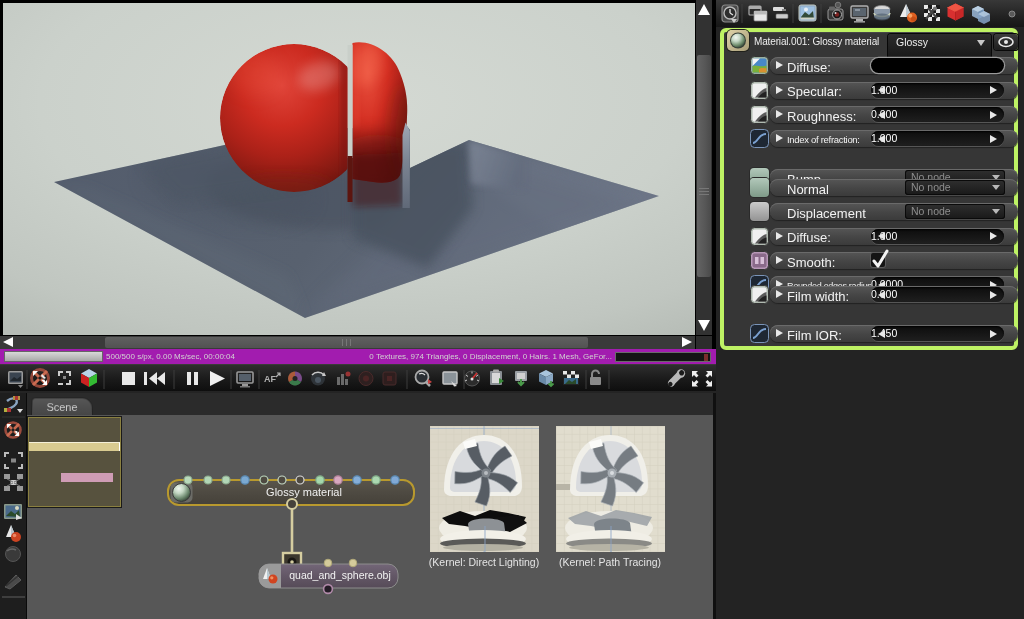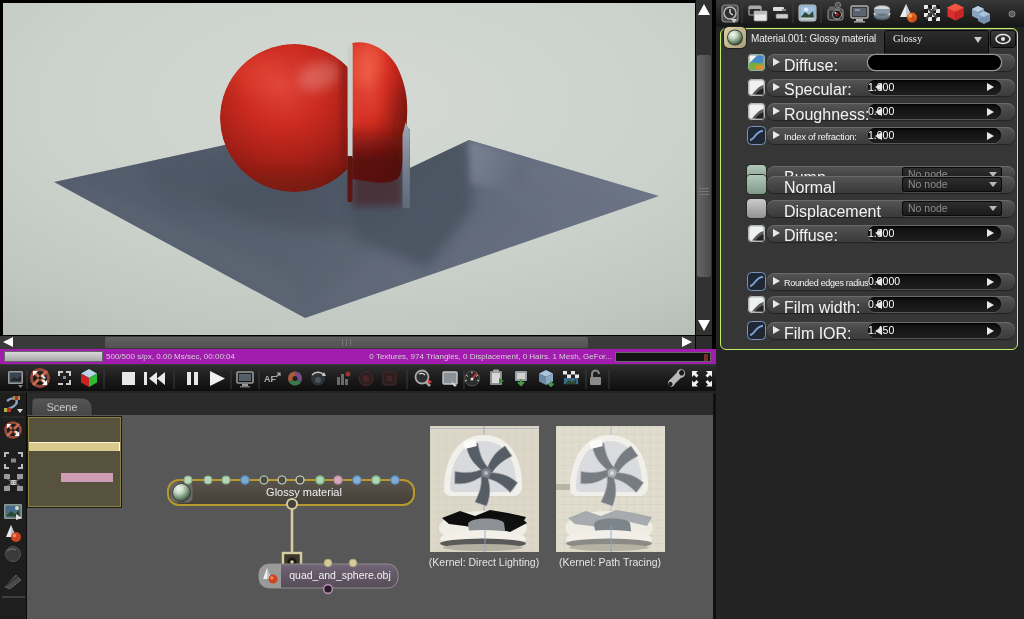--- a/index.html
+++ b/index.html
@@ -30,27 +30,27 @@
   #ntabrow{left:27px;top:0;width:686px;height:22px;background:#2b2b2b;}
   #ntab{left:4px;top:4px;width:62px;height:18px;background:linear-gradient(#565656,#464646);
         border:1px solid #222;border-bottom:none;border-radius:4px 10px 0 0;
         color:#cfcfcf;font-size:11px;text-align:center;line-height:18px;
         transform:perspective(60px) rotateX(4deg);transform-origin:bottom;}
   #nright{left:713px;top:0;width:3px;height:226px;background:#101010;}
   #minimap{left:28px;top:24px;width:93px;height:90px;background:#57523e;border:1px solid #8a8040;outline:1px solid #1a1a1a;}
   
   #rp{left:716px;top:0;width:308px;height:619px;background:#232323;}
   #rptb{left:0;top:0;width:308px;height:27px;background:linear-gradient(#383838,#222 60%,#161616);}
-  #rpanel{left:4px;top:28px;width:298px;height:322px;background:#363636;border-radius:6px;border:1px solid #bef264;box-shadow:inset 0 1px 0 #474747;}
+  #rpanel{left:4px;top:28px;width:298px;height:322px;background:#363636;border-radius:6px;border:4px solid #bef264;box-shadow:inset 0 1px 0 #474747;}
   .row{position:absolute;left:0;width:298px;height:17px;}
   .rowbar{position:absolute;left:46px;top:0;width:248px;height:17px;border-radius:8px;
           background:linear-gradient(#565656,#454545 55%,#3b3b3b);box-shadow:inset 0 1px 0 #6a6a6a,0 1px 1px #222;}
   .ribox{position:absolute;left:26px;top:-1px;width:19px;height:19px;border-radius:4px;}
   .rarrow{position:absolute;left:52px;top:4px;width:0;height:0;border-left:7px solid #e8e8e8;border-top:4.5px solid transparent;border-bottom:4.5px solid transparent;}
-  .rlabel{position:absolute;left:63px;top:2.5px;color:#f2f2f2;font-size:16px;white-space:nowrap;}
+  .rlabel{position:absolute;left:63px;top:2.5px;color:#f2f2f2;font-size:13px;white-space:nowrap;}
   .spin{position:absolute;left:147px;top:1px;width:133px;height:15px;border-radius:8px;background:linear-gradient(#0d0d0d,#1f1f1f);box-shadow:inset 0 1px 2px #000, 0 1px 0 #565656;color:#fff;font-size:10.5px;}
   .spin .val{position:absolute;width:133px;text-align:left;top:1px;}
   .spin .lt{position:absolute;left:7px;top:3.5px;width:0;height:0;border-right:7px solid #e8e8e8;border-top:4px solid transparent;border-bottom:4px solid transparent;}
   .spin .rt{position:absolute;right:7px;top:3.5px;width:0;height:0;border-left:7px solid #e8e8e8;border-top:4px solid transparent;border-bottom:4px solid transparent;}
   .nonode{position:absolute;left:181px;top:1px;width:100px;height:15px;border-radius:3px;background:linear-gradient(#2f2f2f,#191919);box-shadow:inset 0 0 0 1px #0a0a0a, 0 1px 0 #4a4a4a;color:#8d8d8d;font-size:10.5px;}
   .nonode span{position:absolute;left:6px;top:1px;}
   .nonode i{position:absolute;right:5px;top:5px;width:0;height:0;border-top:5px solid #b8b8b8;border-left:4px solid transparent;border-right:4px solid transparent;}
 </style>
 </head>
 <body>
@@ -608,21 +608,21 @@
               <radialGradient id="gballB" cx="35%" cy="28%" r="80%">
                 <stop offset="0" stop-color="#f2f8f2"></stop>
                 <stop offset="0.35" stop-color="#c6d8c6"></stop>
                 <stop offset="0.7" stop-color="#72906f"></stop>
                 <stop offset="1" stop-color="#2e3e30"></stop>
               </radialGradient>
             </defs>
           </svg>
       </div>
       <div class="abs" style="left:30px;top:3.5px;font-size:10px;letter-spacing:-0.15px;color:#ececec;">Material.001: Glossy material</div>
-      <div class="abs" style="left:164px;top:2px;width:103px;height:28px;border-radius:3px;background:linear-gradient(#2c2c2c,#151515);box-shadow:0 0 0 1px #080808,0 1px 0 #454545;font-family:Liberation Serif, serif;">
+      <div class="abs" style="left:164px;top:2px;width:103px;height:28px;border-radius:3px;background:linear-gradient(#2c2c2c,#151515);box-shadow:0 0 0 1px #080808,0 1px 0 #454545;">
         <div class="abs" style="left:8px;top:1.5px;font-size:10.5px;color:#ececec;">Glossy</div>
         <div class="arr" style="right:6px;top:6px;border-top:6px solid #c8c8c8;border-left:4.5px solid transparent;border-right:4.5px solid transparent;"></div>
       </div>
       <div class="abs" style="left:270px;top:2px;width:24px;height:16px;border-radius:3px;background:linear-gradient(#3c3c3c,#1e1e1e);box-shadow:0 0 0 1px #090909,0 1px 0 #4a4a4a;">
         <svg width="24" height="16">
             <ellipse cx="12" cy="8" rx="7" ry="4.5" fill="none" stroke="#e8e8e8" stroke-width="1.6"></ellipse>
             <circle cx="12" cy="8" r="2" fill="#e8e8e8"></circle>
           </svg>
       </div>
 
@@ -721,35 +721,50 @@
               <path d="M16.5,16.5 L8,16.5 C12,12 14,11 16.5,10.5 Z" fill="#222"></path>
             </svg></div>
           <div class="rarrow"></div>
           <div class="rlabel">Diffuse:</div>
         <div class="spin">
             <div class="val">1.000</div>
             <div class="lt"></div>
             <div class="rt"></div>
           </div>
         </div>
+      <div class="row" style="top:220px;">
+          <div class="rowbar"></div>
+          <div class="ribox"><svg width="19" height="19">
+              <rect x="0.5" y="0.5" width="18" height="18" rx="4" fill="#b898b8" stroke="#333"></rect>
+              <rect x="2.5" y="2.5" width="14" height="14" rx="2" fill="#8a6a8a"></rect>
+              <rect x="5" y="6" width="3.5" height="7" fill="#d8c0d8"></rect>
+              <rect x="10.5" y="6" width="3.5" height="7" fill="#d8c0d8"></rect>
+            </svg></div>
+          <div class="rarrow"></div>
+          <div class="rlabel">Smooth:</div>
+        <div class="abs" style="left:147px;top:1px;width:14px;height:14px;border-radius:2px;background:#141414;box-shadow:0 0 0 1px #5a5a5a;"></div>
+        <svg class="abs" style="left:144px;top:-5px;" width="24" height="24">
+            <path d="M6,14 L10,19 L19,4" fill="none" stroke="#f4f4f4" stroke-width="3" stroke-linecap="round" stroke-linejoin="round"></path>
+          </svg>
+        </div>
       <div class="row" style="top:244.3px;">
           <div class="rowbar"></div>
           <div class="ribox"><svg width="19" height="19">
               <rect x="0.5" y="0.5" width="18" height="18" rx="4" fill="#1e2733" stroke="#7a94b8"></rect>
               <path d="M3,14 C8,14 8,5 16,5" fill="none" stroke="#7aa0d0" stroke-width="2"></path>
             </svg></div>
           <div class="rarrow"></div>
           <div class="rlabel" style="font-size:9px;top:4.5px;letter-spacing:-0.3px;">Rounded edges radius:</div>
         <div class="spin">
             <div class="val">0.0000</div>
             <div class="lt"></div>
             <div class="rt"></div>
           </div>
         </div>
-      <div class="row" style="top:267px;padding-left:33px;">
+      <div class="row" style="top:254px;padding-left:33px;">
           <div class="rowbar"></div>
           <div class="ribox"><svg width="19" height="19">
               <rect x="0.5" y="0.5" width="18" height="18" rx="4" fill="#b0bab0" stroke="#333"></rect>
               <rect x="2.5" y="2.5" width="14" height="14" rx="2" fill="#f0f0f0"></rect>
               <path d="M16.5,16.5 L5,16.5 C10,10 13,8 16.5,7 Z" fill="#5a5a5a"></path>
               <path d="M16.5,16.5 L8,16.5 C12,12 14,11 16.5,10.5 Z" fill="#222"></path>
             </svg></div>
           <div class="rarrow"></div>
           <div class="rlabel">Film width:</div>
         <div class="spin">

